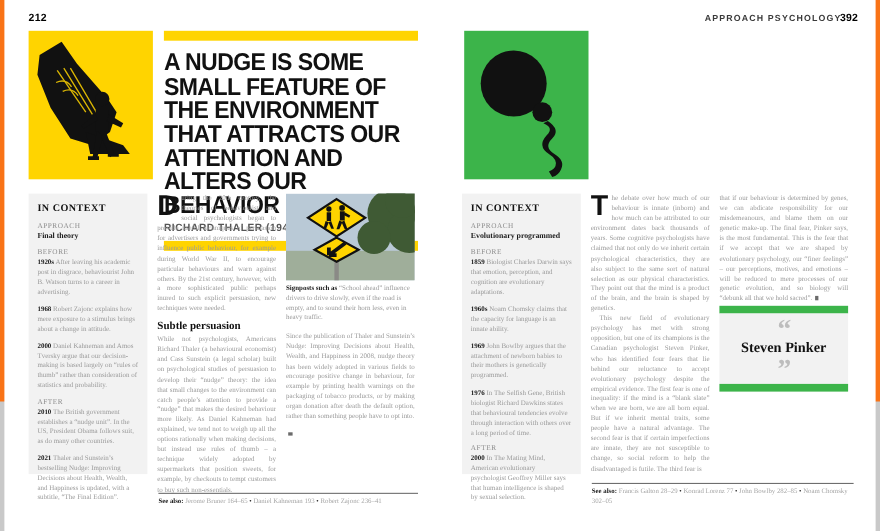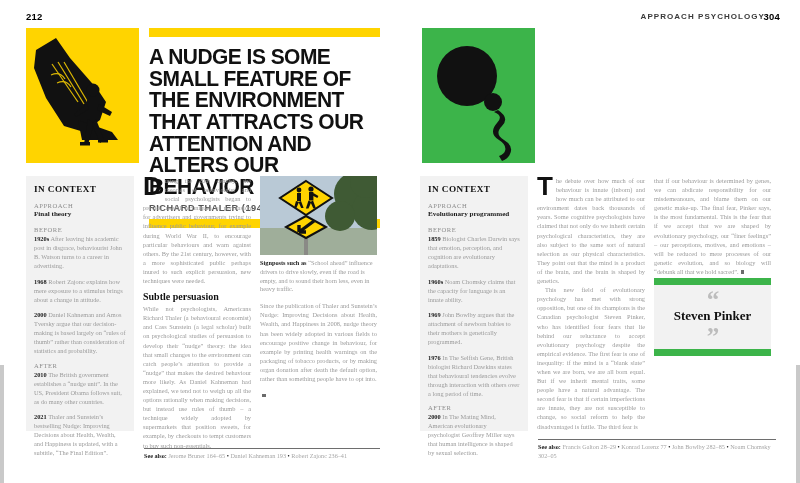--- a/index.html
+++ b/index.html
@@ -9,21 +9,21 @@
     height: 483px;
     background: #c9c9c9;
     font-family: "Liberation Serif", serif;
     overflow: hidden;
   }
 
   #spread {
     position: relative;
     width: 800px;
     height: 365px;
-    background: #ffffff;
+    background: #f97316;
   }
 
   .page {
     position: absolute;
     top: 0;
     width: 396px;
     height: 483px;
     background: #ffffff;
   }
   .page.left  { left: 4px;  }
@@ -386,21 +386,21 @@
         <span>Daniel Kahneman 193</span>
         <span class="sa-sep">•</span>
         <span>Robert Zajonc 236–41</span>
       </div>
     </div>
   </div>
 
   <div class="page right">
 
     <div class="runhead">APPROACH PSYCHOLOGY</div>
-    <div class="folio r">304</div>
+    <div class="folio r">392</div>
 
     <div class="hero-art green">
       <svg viewBox="0 0 113 135" xmlns="http://www.w3.org/2000/svg">
         <g fill="#111">
           <circle cx="45" cy="48" r="30"></circle>
           <circle cx="71" cy="74" r="9"></circle>
           <path d="M76 82 q12 8 4 16 q-8 8 2 14 q10 6 6 14 q-2 5 -8 7 l-3 -5 q5 -2 6 -5 q2 -6 -6 -11 q-11 -7 -2 -17 q7 -7 -3 -11 z"></path>
         </g>
       </svg>
     </div>

